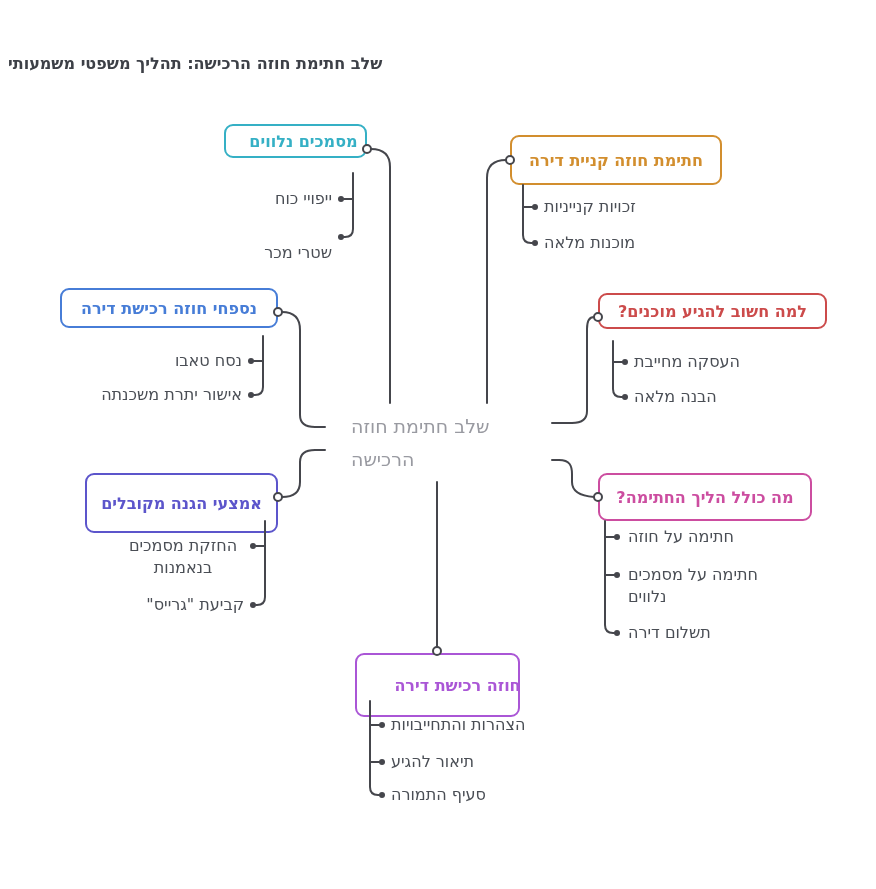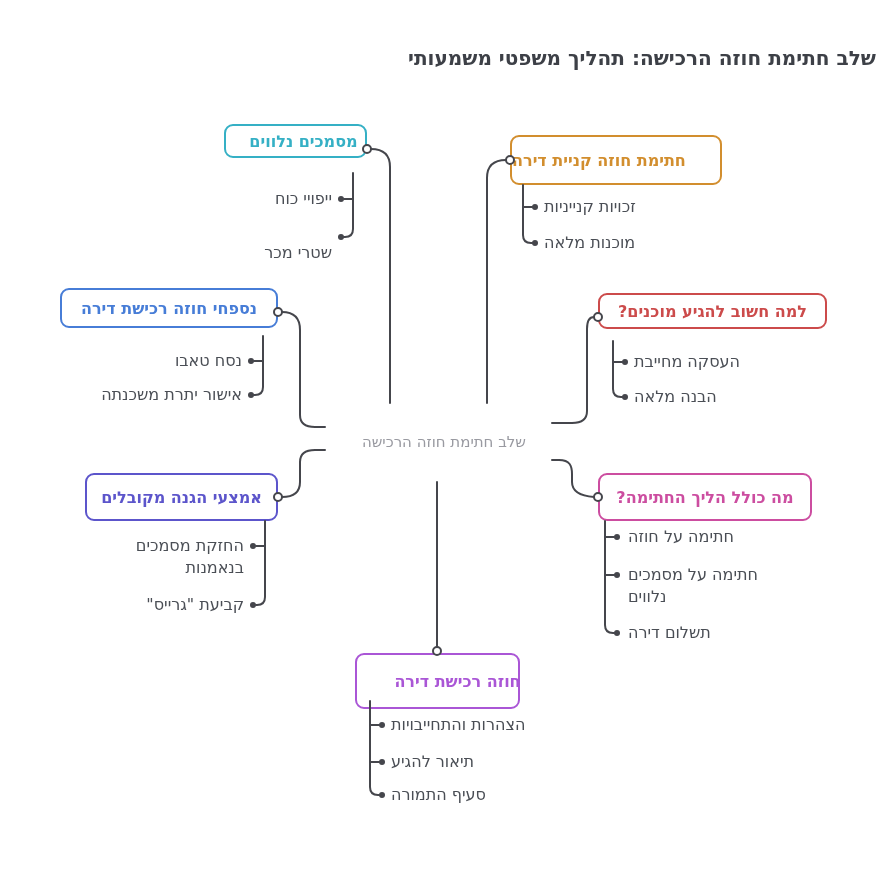--- a/index.html
+++ b/index.html
@@ -6,38 +6,38 @@
   .stage{
     position:relative;width:876px;height:889px;overflow:hidden;
     font-family:"DejaVu Sans","Liberation Sans",sans-serif;
     direction:rtl;
   }
   .stage svg{position:absolute;left:0;top:0;z-index:3;pointer-events:none;}
   .lk{fill:none;stroke:var(--line);stroke-width:2;stroke-linecap:round;}
   .port{fill:#ffffff;stroke:var(--line);stroke-width:2;}
   .dot{fill:var(--line);}
   .title{
-    position:absolute;top:46px;left:0;right:0;margin:0;z-index:1;
-    text-align:right;font-size:20px;font-weight:bold;color:var(--title);
+    position:absolute;top:46px;left:0;right:0;margin:8px;z-index:1;
+    text-align:left;font-size:16px;font-weight:bold;color:var(--title);
   }
   .node{
     position:absolute;z-index:2;display:flex;align-items:center;justify-content:center;
     background:#ffffff;border:2px solid var(--c);border-radius:9px;box-sizing:border-box;
   }
   .nlabel{font-size:16px;font-weight:bold;color:var(--c);white-space:nowrap;}
   .center-node{border-color:var(--cborder);border-radius:10px;}
   .center-node .nlabel{
-    color:var(--ctext);font-weight:normal;font-size:15px;
-    white-space:normal;text-align:right;width:175px;line-height:1.7;
+    color:var(--ctext);font-weight:normal;font-size:19px;
+    white-space:normal;text-align:left;width:175px;line-height:1.7;
   }
   .child{
     position:absolute;z-index:1;font-size:16px;color:var(--child);
     line-height:22px;white-space:nowrap;
   }
-  .child.r{text-align:right;}
+  .child.r{text-align:center;}
   .child.l{text-align:left;}
   .child.wrap{white-space:normal;}
 </style>
 </head>
 <body>
 
 <div class="stage" style="--line: #45464c; --title: #3d4047; --child: #4a4e55; --cborder: #4d4e56; --ctext: #999aa1; background-color: rgb(255, 255, 255);">
 
   <svg width="876" height="889" viewBox="0 0 876 889">
 
@@ -99,36 +99,36 @@
 
   <h1 class="title">שלב חתימת חוזה הרכישה: תהליך משפטי משמעותי</h1>
 
   <div class="node center-node" style="left:325px;top:403px;width:227px;height:79px">
     <span class="nlabel">שלב חתימת חוזה הרכישה</span>
   </div>
 
   <div class="node" style="left: 224px; top: 124px; width: 143px; height: 34px; padding-left: 16px; --c: #35b0c5;">
     <span class="nlabel">מסמכים נלווים</span>
   </div>
-  <div class="node" style="left: 510px; top: 135px; width: 212px; height: 50px; justify-content: flex-end; --c: #d28e2e;">
+  <div class="node" style="left: 510px; top: 135px; width: 212px; height: 50px; --c: #d28e2e;">
     <span class="nlabel">חתימת חוזה קניית דירה</span>
   </div>
   <div class="node" style="left: 60px; top: 288px; width: 218px; height: 40px; --c: #477dd7;">
     <span class="nlabel">נספחי חוזה רכישת דירה</span>
   </div>
   <div class="node" style="left: 598px; top: 293px; width: 229px; height: 36px; text-align: center; --c: #cc4b4b;">
     <span class="nlabel">למה חשוב להגיע מוכנים?</span>
   </div>
-  <div class="node" style="left: 85px; top: 473px; width: 193px; height: 48px; --c: #5c55cb;">
+  <div class="node" style="left: 85px; top: 473px; width: 193px; height: 60px; --c: #5c55cb;">
     <span class="nlabel">אמצעי הגנה מקובלים</span>
   </div>
   <div class="node" style="left: 598px; top: 473px; width: 214px; height: 48px; --c: #cc4da0;">
     <span class="nlabel">מה כולל הליך החתימה?</span>
   </div>
-  <div class="node" style="left: 355px; top: 653px; width: 165px; height: 56px; padding-left: 40px; --c: #aa56d6;">
+  <div class="node" style="left: 355px; top: 653px; width: 165px; height: 64px; padding-left: 40px; --c: #aa56d6;">
     <span class="nlabel">חוזה רכישת דירה</span>
   </div>
 
   <div class="child r" style="right:544px;top:188px">ייפויי כוח</div>
   <div class="child r" style="right:544px;top:242px">שטרי מכר</div>
 
   <div class="child l" style="left:544px;top:196px">זכויות קנייניות</div>
   <div class="child l" style="left:544px;top:232px">מוכנות מלאה</div>
 
   <div class="child r" style="right:634px;top:350px">נסח טאבו</div>

